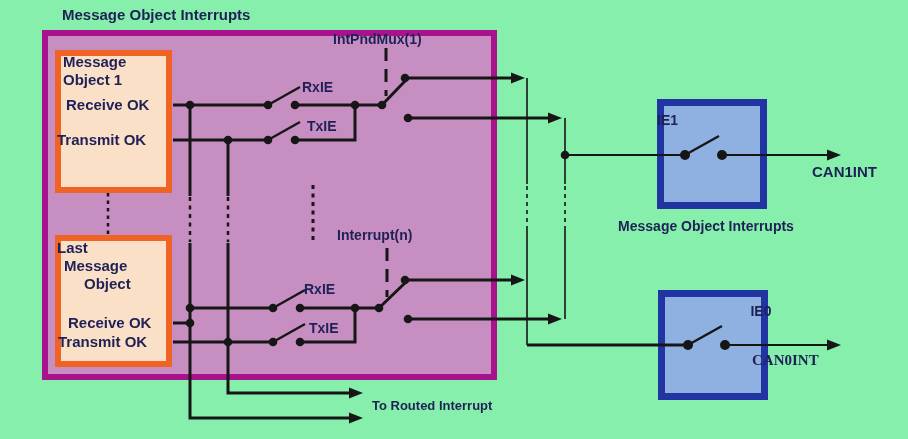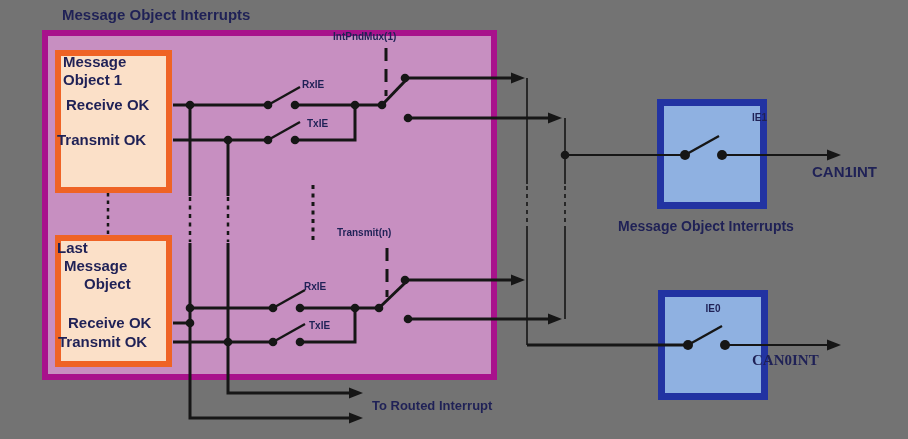--- a/index.html
+++ b/index.html
@@ -1,25 +1,25 @@
 <!DOCTYPE html>
 <html><head>
 <meta charset="utf-8">
 <style>
   html,body { margin:0; padding:0; background:#ffffff; }
   #canvas {
-    position:relative; width:908px; height:439px; background:#737373;
+    position:relative; width:908px; height:439px; background:#86efac;
     font-family:"Liberation Sans", sans-serif; overflow:hidden;
   }
   .lbl {
     position:absolute; font-weight:bold; color:#1f2156; white-space:nowrap;
     line-height:1.15;
   }
   .s15 { font-size:15px; }
-  .s14 { font-size:10px; }
+  .s14 { font-size:14px; }
   .s13 { font-size:13px; }
   .outer-box {
     position:absolute; left:42px; top:30px; width:455px; height:350px;
     background:#c78fc1; border:6px solid #a8128c; box-sizing:border-box;
   }
   .msg-box {
     position:absolute; width:117px; box-sizing:border-box;
     background:#fbe0c8; border:6px solid #ef6325;
   }
   #msg-box-1 { left:55px; top:50px; height:143px; }
@@ -155,28 +155,28 @@
   <div class="lbl s15" style="left:57px; top:239px;">Last</div>
   <div class="lbl s15" style="left:64px; top:257px;">Message</div>
   <div class="lbl s15" style="left:64px; top:275px;margin-left:20px;">Object</div>
   <div class="lbl s15" style="left:68px; top:314px;">Receive OK</div>
   <div class="lbl s15" style="left:58px; top:333px;">Transmit OK</div>
 
   <div class="lbl s14" style="left:333px; top:31px;">IntPndMux(1)</div>
   <div class="lbl s14" style="left:302px; top:79px;">RxIE</div>
   <div class="lbl s14" style="left:307px; top:118px;">TxIE</div>
 
-  <div class="lbl s14" style="left:337px; top:227px;">Transmit(n)</div>
+  <div class="lbl s14" style="left:337px; top:227px;">Interrupt(n)</div>
   <div class="lbl s14" style="left:304px; top:281px;">RxIE</div>
   <div class="lbl s14" style="left:309px; top:320px;">TxIE</div>
 
-  <div class="lbl s14" style="left:657px; top:112px; width:110px; text-align:right;">IE1</div>
+  <div class="lbl s14" style="left:657px; top:112px; width:110px; text-align:left;">IE1</div>
   <div class="lbl s15" style="left:812px; top:163px;">CAN1INT</div>
 
-  <div class="lbl s14" style="left:658px; top:303px; width:110px; text-align:center;">IE0</div>
+  <div class="lbl s14" style="left:658px; top:303px; width:110px; text-align:center;padding-left:48px;">IE0</div>
   <div class="lbl s15" style="left:752px; top:352px;font-family:Liberation Serif, serif;">CAN0INT</div>
 
   <div class="lbl s13" style="left:372px; top:399px;">To Routed Interrupt</div>
 
   <div class="note">
     <div>Message Object Interrupts</div>
   </div>
 
 </div>
 

